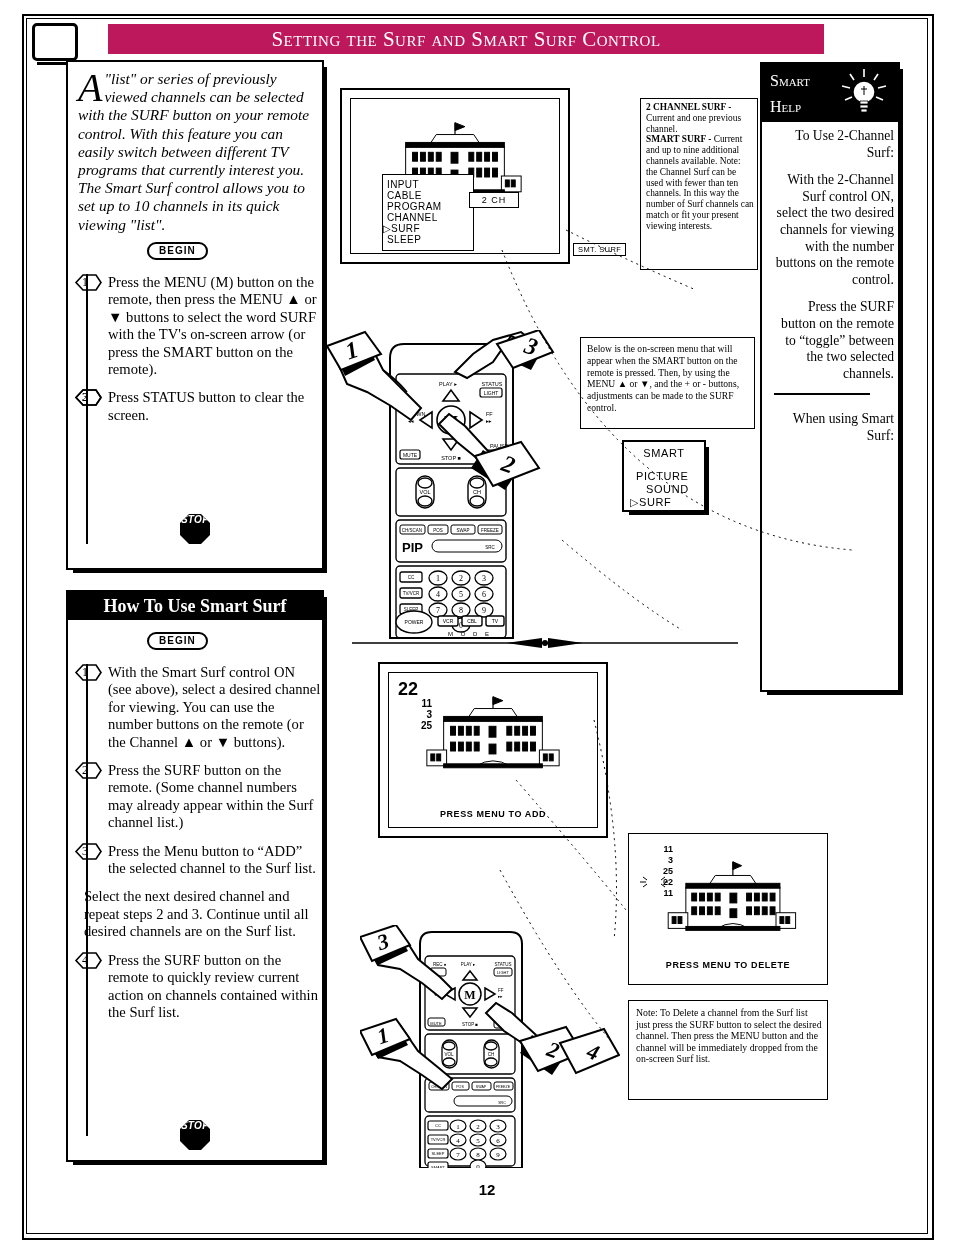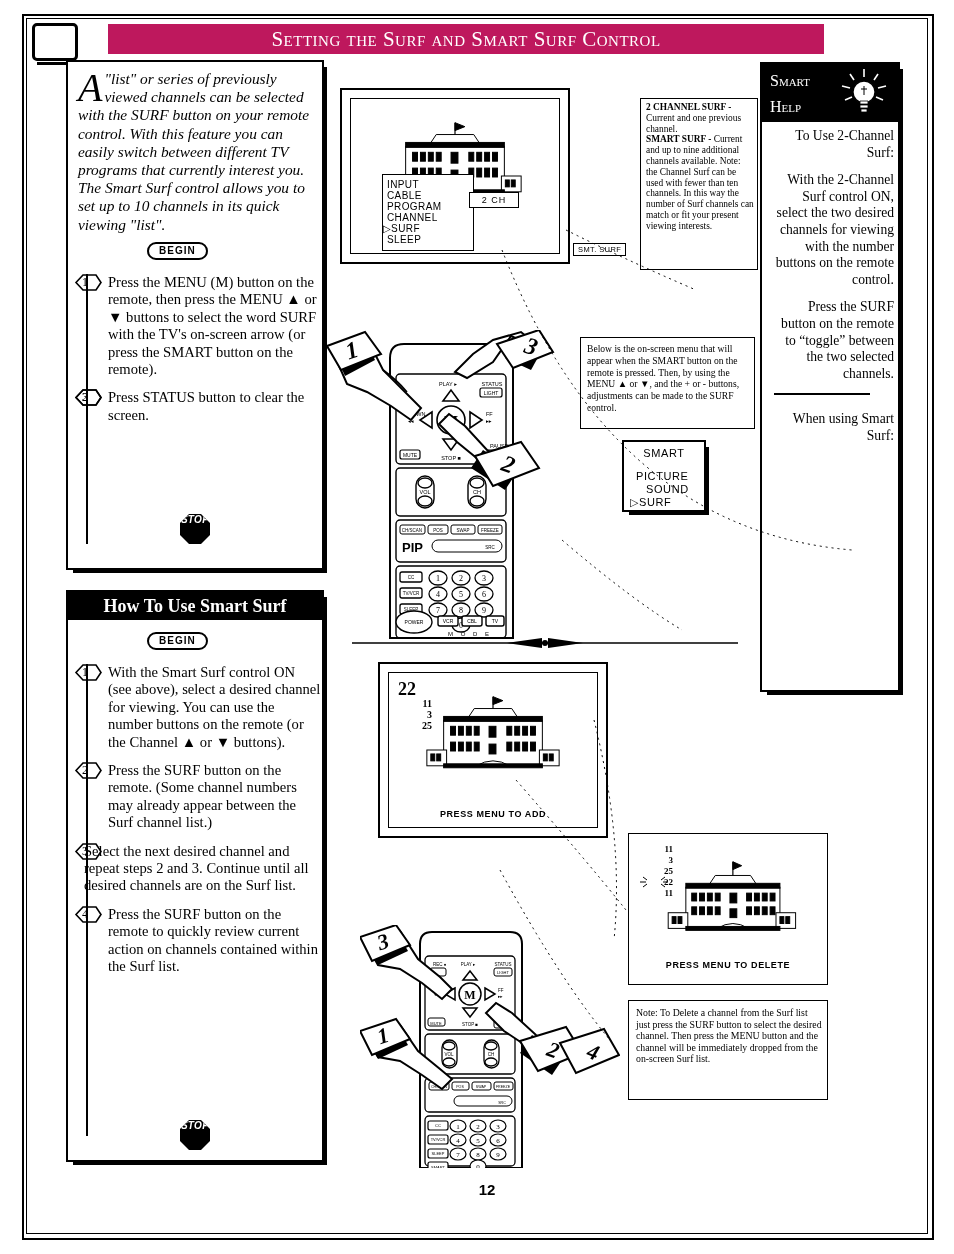--- a/index.html
+++ b/index.html
@@ -145,21 +145,21 @@
   }
   .smart-osd-l{
     position:absolute;left:6px;top:28px;
     font-family:"Liberation Sans", sans-serif;font-size:11px;line-height:13px;letter-spacing:.6px;
   }
 
   .divider-orn{position:absolute;left:352px;top:636px;width:386px;height:14px;}
 
   #tv-mid{left:378px;top:662px;width:230px;height:176px;}
   .ch-list{
-    position:absolute;font-family:Liberation Serif, serif;font-weight:bold;
+    position:absolute;font-family:Liberation Sans, sans-serif;font-weight:bold;
     text-align:right;
   }
   .ch-list div{line-height:11px;}
   .tv-caption{
     position:absolute;width:100%;text-align:center;
     font-family:"Liberation Sans", sans-serif;font-size:9px;font-weight:bold;letter-spacing:.6px;
   }
 
   #tv-small{left:628px;top:833px;width:200px;height:152px;}
 
@@ -247,29 +247,30 @@
       </div>
       <p>With the Smart Surf control ON (see above), select a desired channel for viewing. You can use the number buttons on the remote (or the Channel ▲ or ▼ buttons).</p>
     </div>
     <div class="step">
       <div class="step-num">
         <svg width="28" height="17" viewBox="0 0 28 17">
             <path d="M2 8.5 L9 1 L22 1 L27 8.5 L22 16 L9 16 Z" fill="none" stroke="#000" stroke-width="1.6"></path>
           </svg>
         <span>2</span>
       </div>
-      <p>Press the SURF button on the remote. (Some channel numbers may already appear between the Surf channel list.)</p>
+      <p>Press the SURF button on the remote. (Some channel numbers may already appear within the Surf channel list.)</p>
     </div>
     <div class="step">
       <div class="step-num">
         <svg width="28" height="17" viewBox="0 0 28 17">
             <path d="M2 8.5 L9 1 L22 1 L27 8.5 L22 16 L9 16 Z" fill="none" stroke="#000" stroke-width="1.6"></path>
           </svg>
         <span>3</span>
       </div>
+      <p>Press the Menu button to “ADD” the selected channel to the Surf list.</p>
     </div>
     <div class="step" style="padding-left:8px;">
       <p>Select the next desired channel and repeat steps 2 and 3. Continue until all desired channels are on the Surf list.</p>
     </div>
     <div class="step">
       <div class="step-num">
         <svg width="28" height="17" viewBox="0 0 28 17">
             <path d="M2 8.5 L9 1 L22 1 L27 8.5 L22 16 L9 16 Z" fill="none" stroke="#000" stroke-width="1.6"></path>
           </svg>
         <span>4</span>

